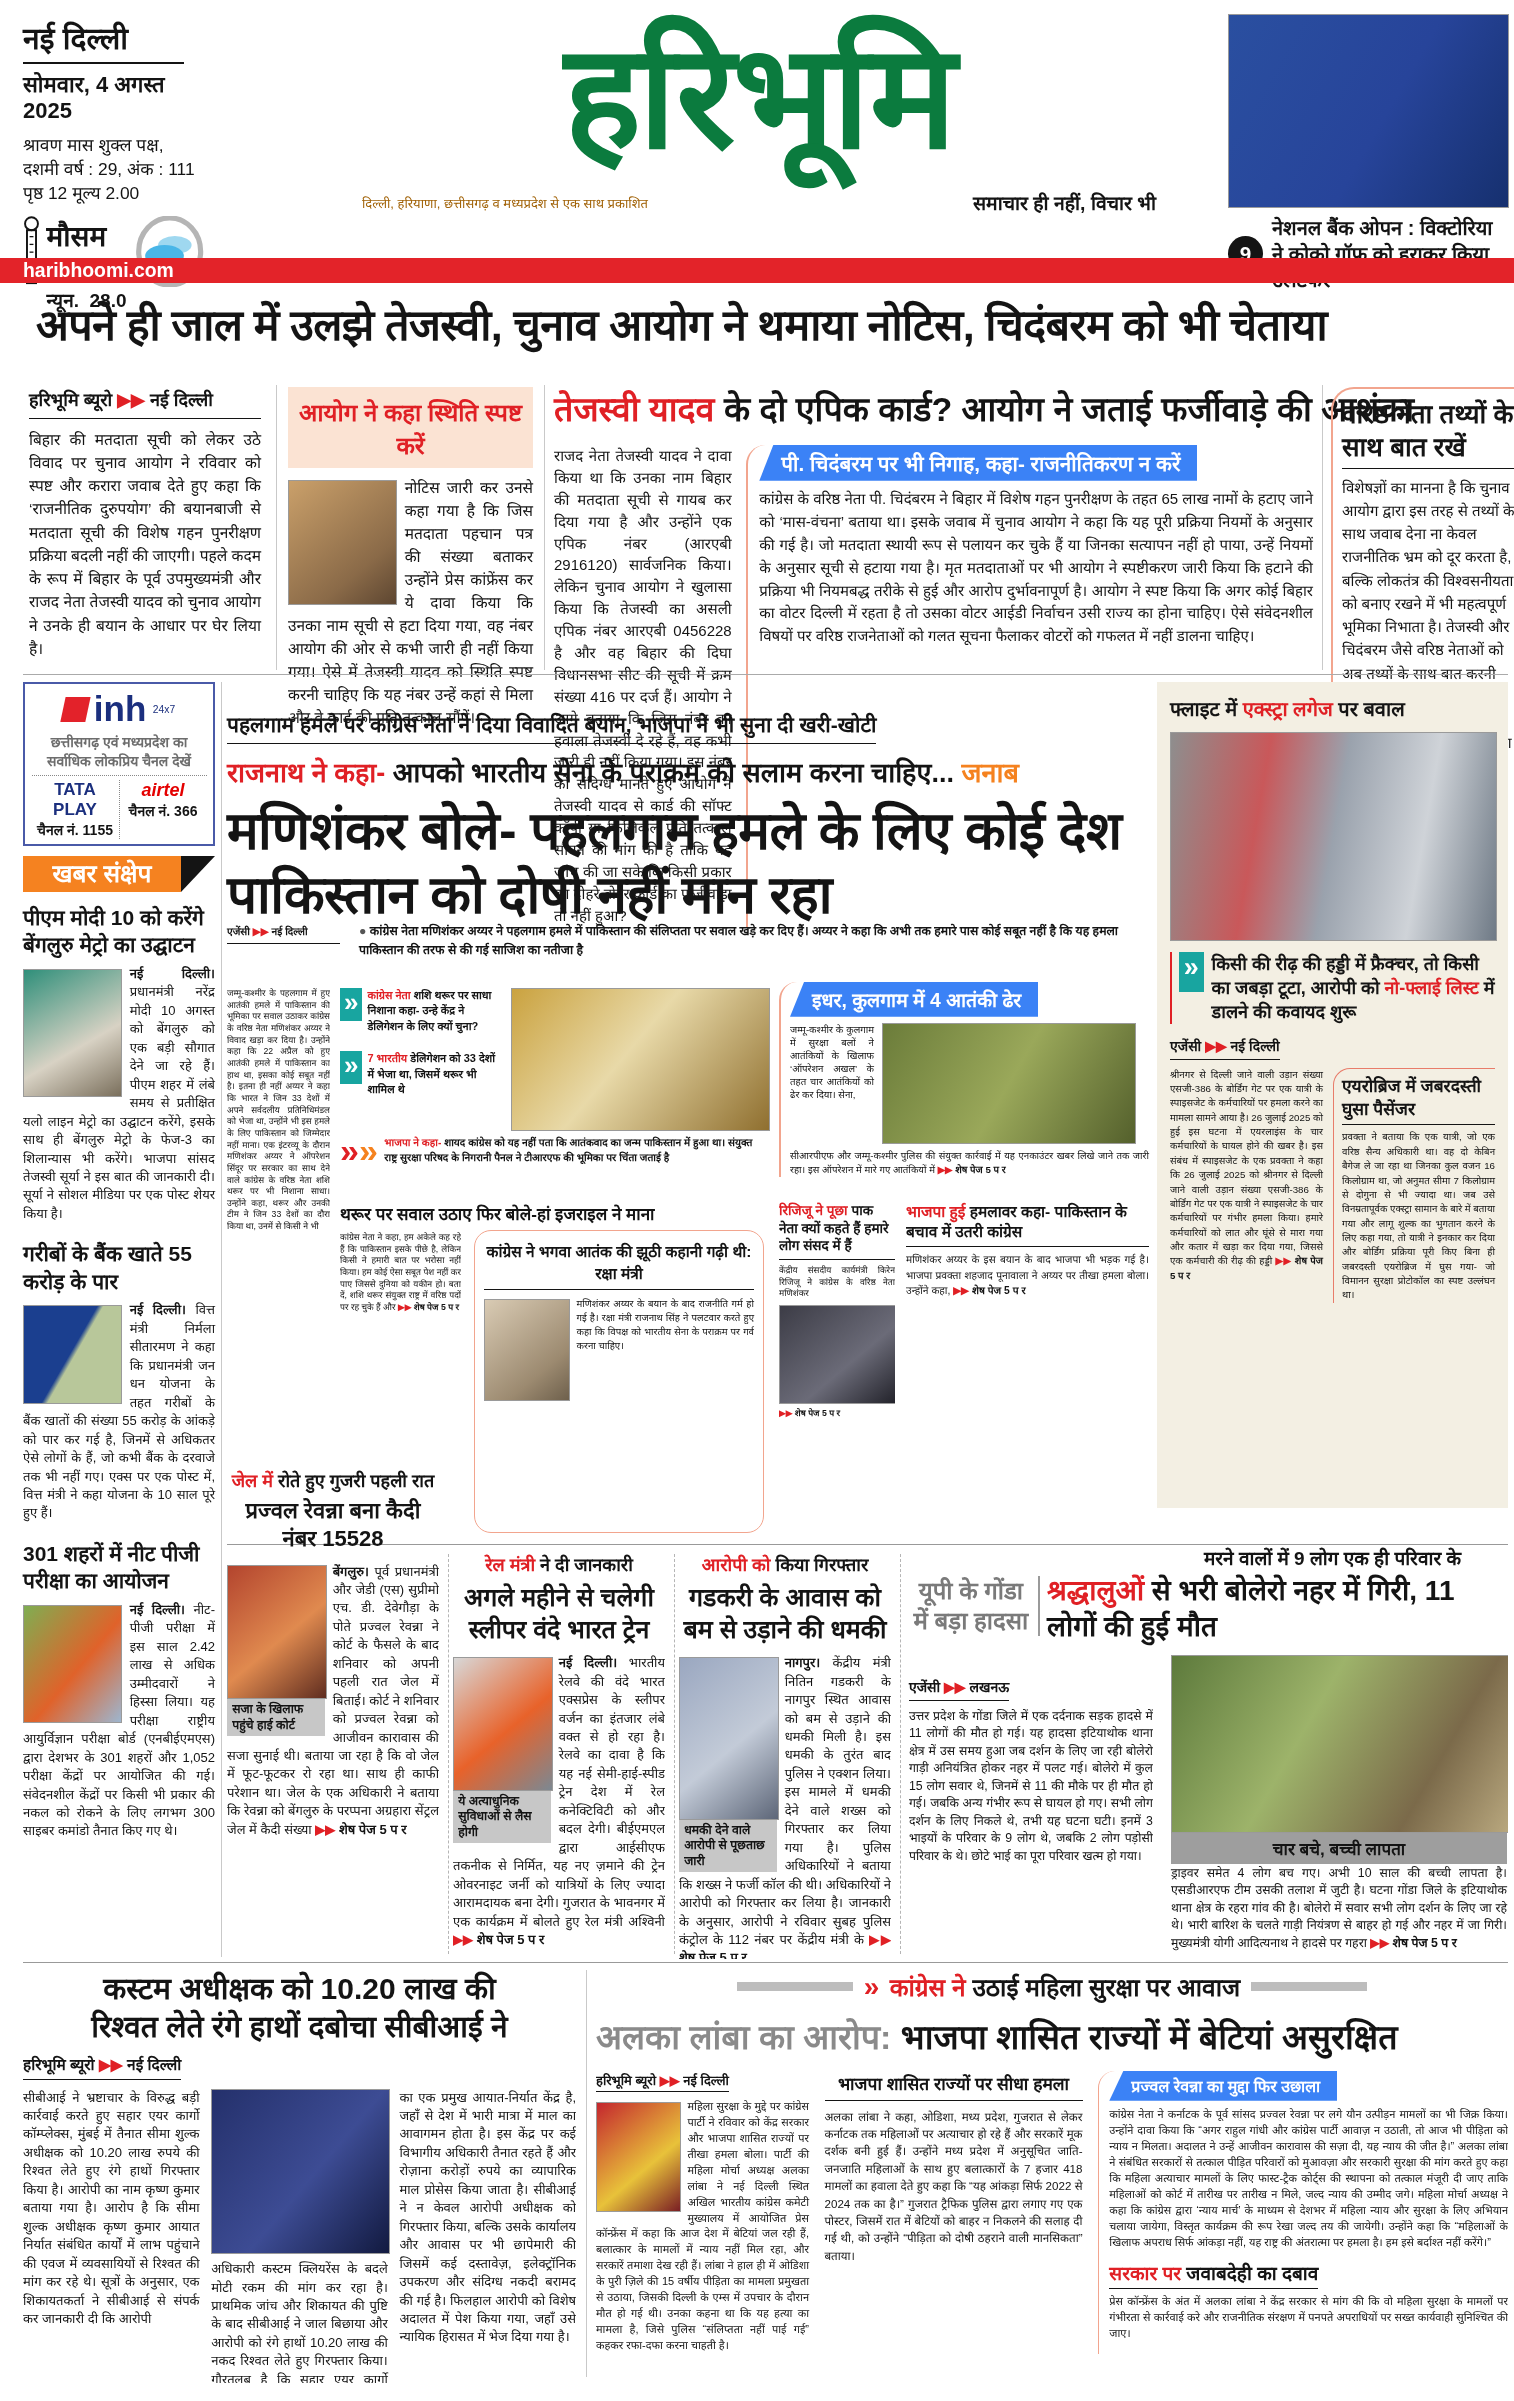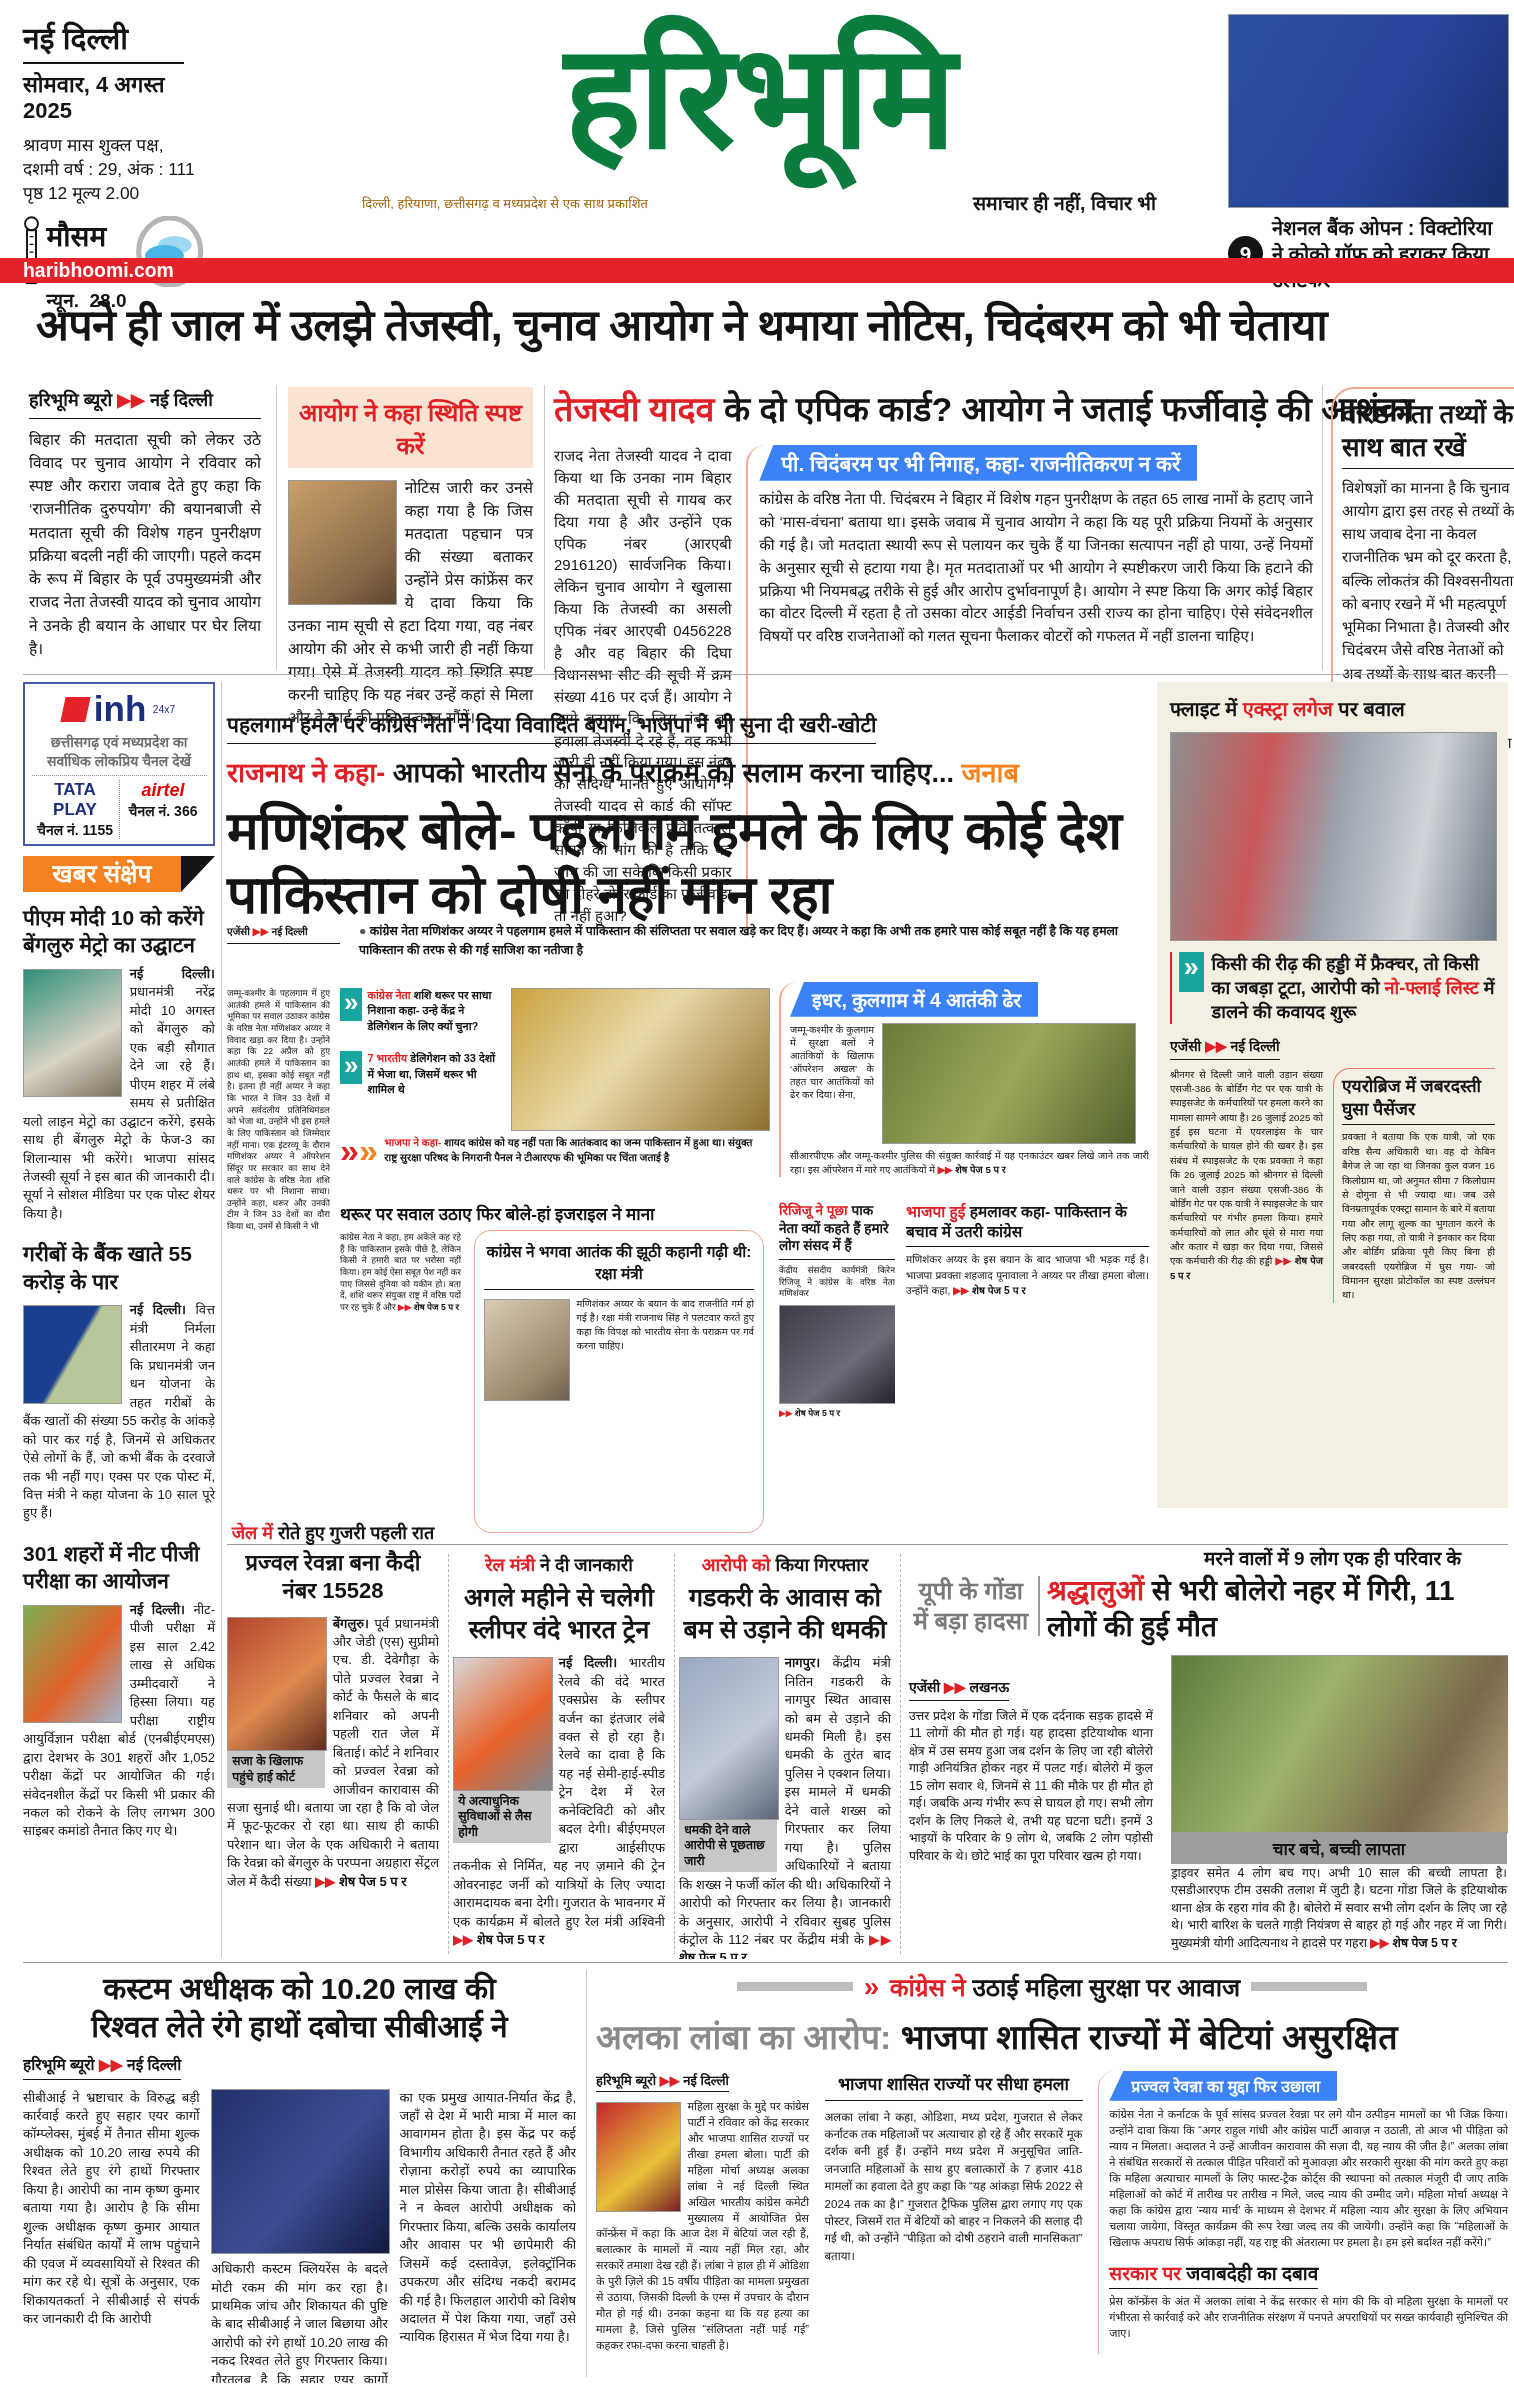--- a/index.html
+++ b/index.html
@@ -281,21 +281,21 @@
         <div class="jus" style="font-size:9.7px;line-height:1.48;margin-top:5.2px;">प्रवक्ता ने बताया कि एक यात्री, जो एक वरिष्ठ सैन्य अधिकारी था। वह दो केबिन बैगेज ले जा रहा था जिनका कुल वजन 16 किलोग्राम था, जो अनुमत सीमा 7 किलोग्राम से दोगुना से भी ज्यादा था। जब उसे विनम्रतापूर्वक एक्स्ट्रा सामान के बारे में बताया गया और लागू शुल्क का भुगतान करने के लिए कहा गया, तो यात्री ने इनकार कर दिया और बोर्डिंग प्रक्रिया पूरी किए बिना ही जबरदस्ती एयरोब्रिज में घुस गया- जो विमानन सुरक्षा प्रोटोकॉल का स्पष्ट उल्लंघन था।</div>
       </div>
     </div>
   </div>
 
   <div class="abs" style="left:227px;top:1544px;width:1281px;height:0.6px;background:#999;"></div>
   <div class="abs vdash" style="left:448px;top:1554px;height:400px;"></div>
   <div class="abs vdash" style="left:674px;top:1554px;height:400px;"></div>
   <div class="abs vdash" style="left:900px;top:1554px;height:400px;"></div>
 
-  <div class="abs" style="left:227px;top:1520px;width:212px;height:407px;overflow:hidden;">
+  <div class="abs" style="left:227px;top:1468px;width:212px;height:407px;overflow:hidden;">
     <div class="b" style="font-size:18px;text-align:center;"><span class="red">जेल में </span><span>रोते हुए गुजरी पहली रात</span></div>
     <div class="b" style="font-size:22px;line-height:1.28;text-align:center;margin-top:5.2px;">प्रज्वल रेवन्ना बना कैदी नंबर 15528</div>
     <div style="margin-top:9px;">
       <div style="float:left;width:98px;margin:2.6px 7.7px 2.6px 0;">
         <div class="ph" style="width:98px;height:132px;background:linear-gradient(140deg,#b3442e,#e08a4f 55%,#5f2d20);"></div>
         <div class="cap">सजा के खिलाफ पहुंचे हाई कोर्ट</div>
       </div>
       <div class="jus body-sm"><span class="b">बेंगलुरु।</span> <span>पूर्व प्रधानमंत्री और जेडी (एस) सुप्रीमो एच. डी. देवेगौड़ा के पोते प्रज्वल रेवन्ना ने कोर्ट के फैसले के बाद शनिवार को अपनी पहली रात जेल में बिताई। कोर्ट ने शनिवार को प्रज्वल रेवन्ना को आजीवन कारावास की सजा सुनाई थी। बताया जा रहा है कि वो जेल में फूट-फूटकर रो रहा था। साथ ही काफी परेशान था। जेल के एक अधिकारी ने बताया कि रेवन्ना को बेंगलुरु के परप्पना अग्रहारा सेंट्रल जेल में कैदी संख्या </span><span class="arr">▶▶</span> <span class="b">शेष पेज 5 प र</span></div>
     </div>
   </div>

